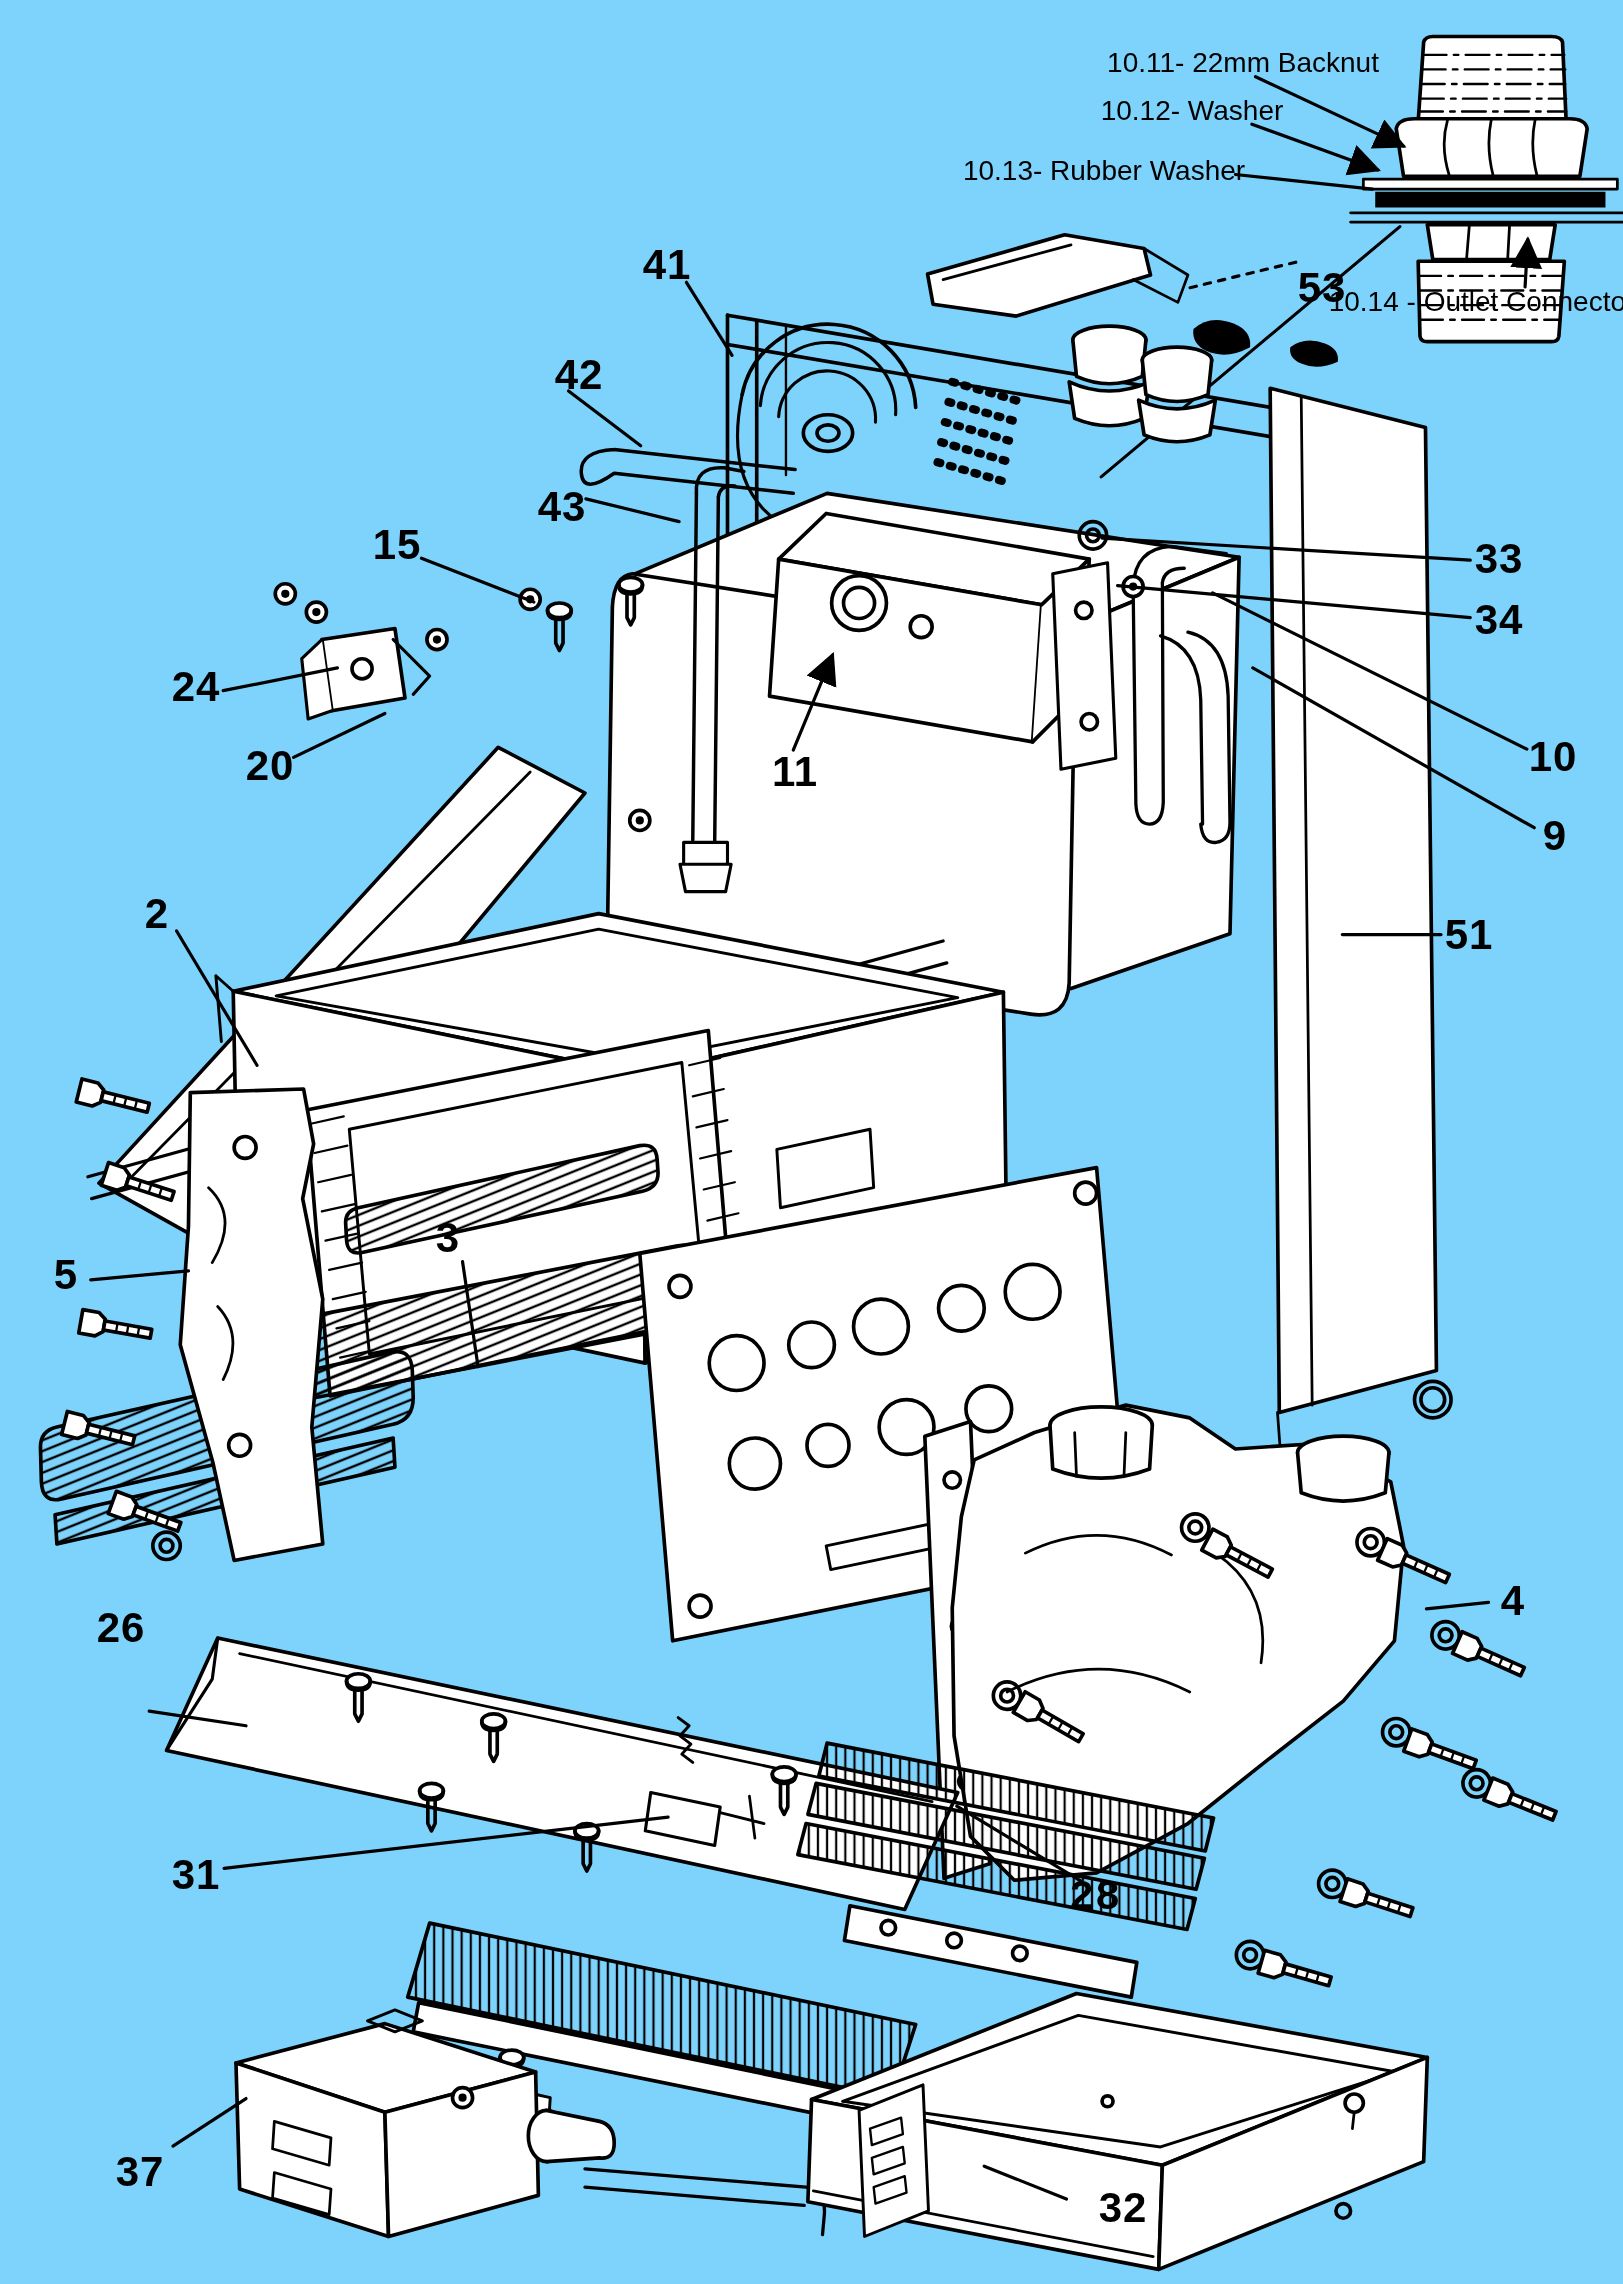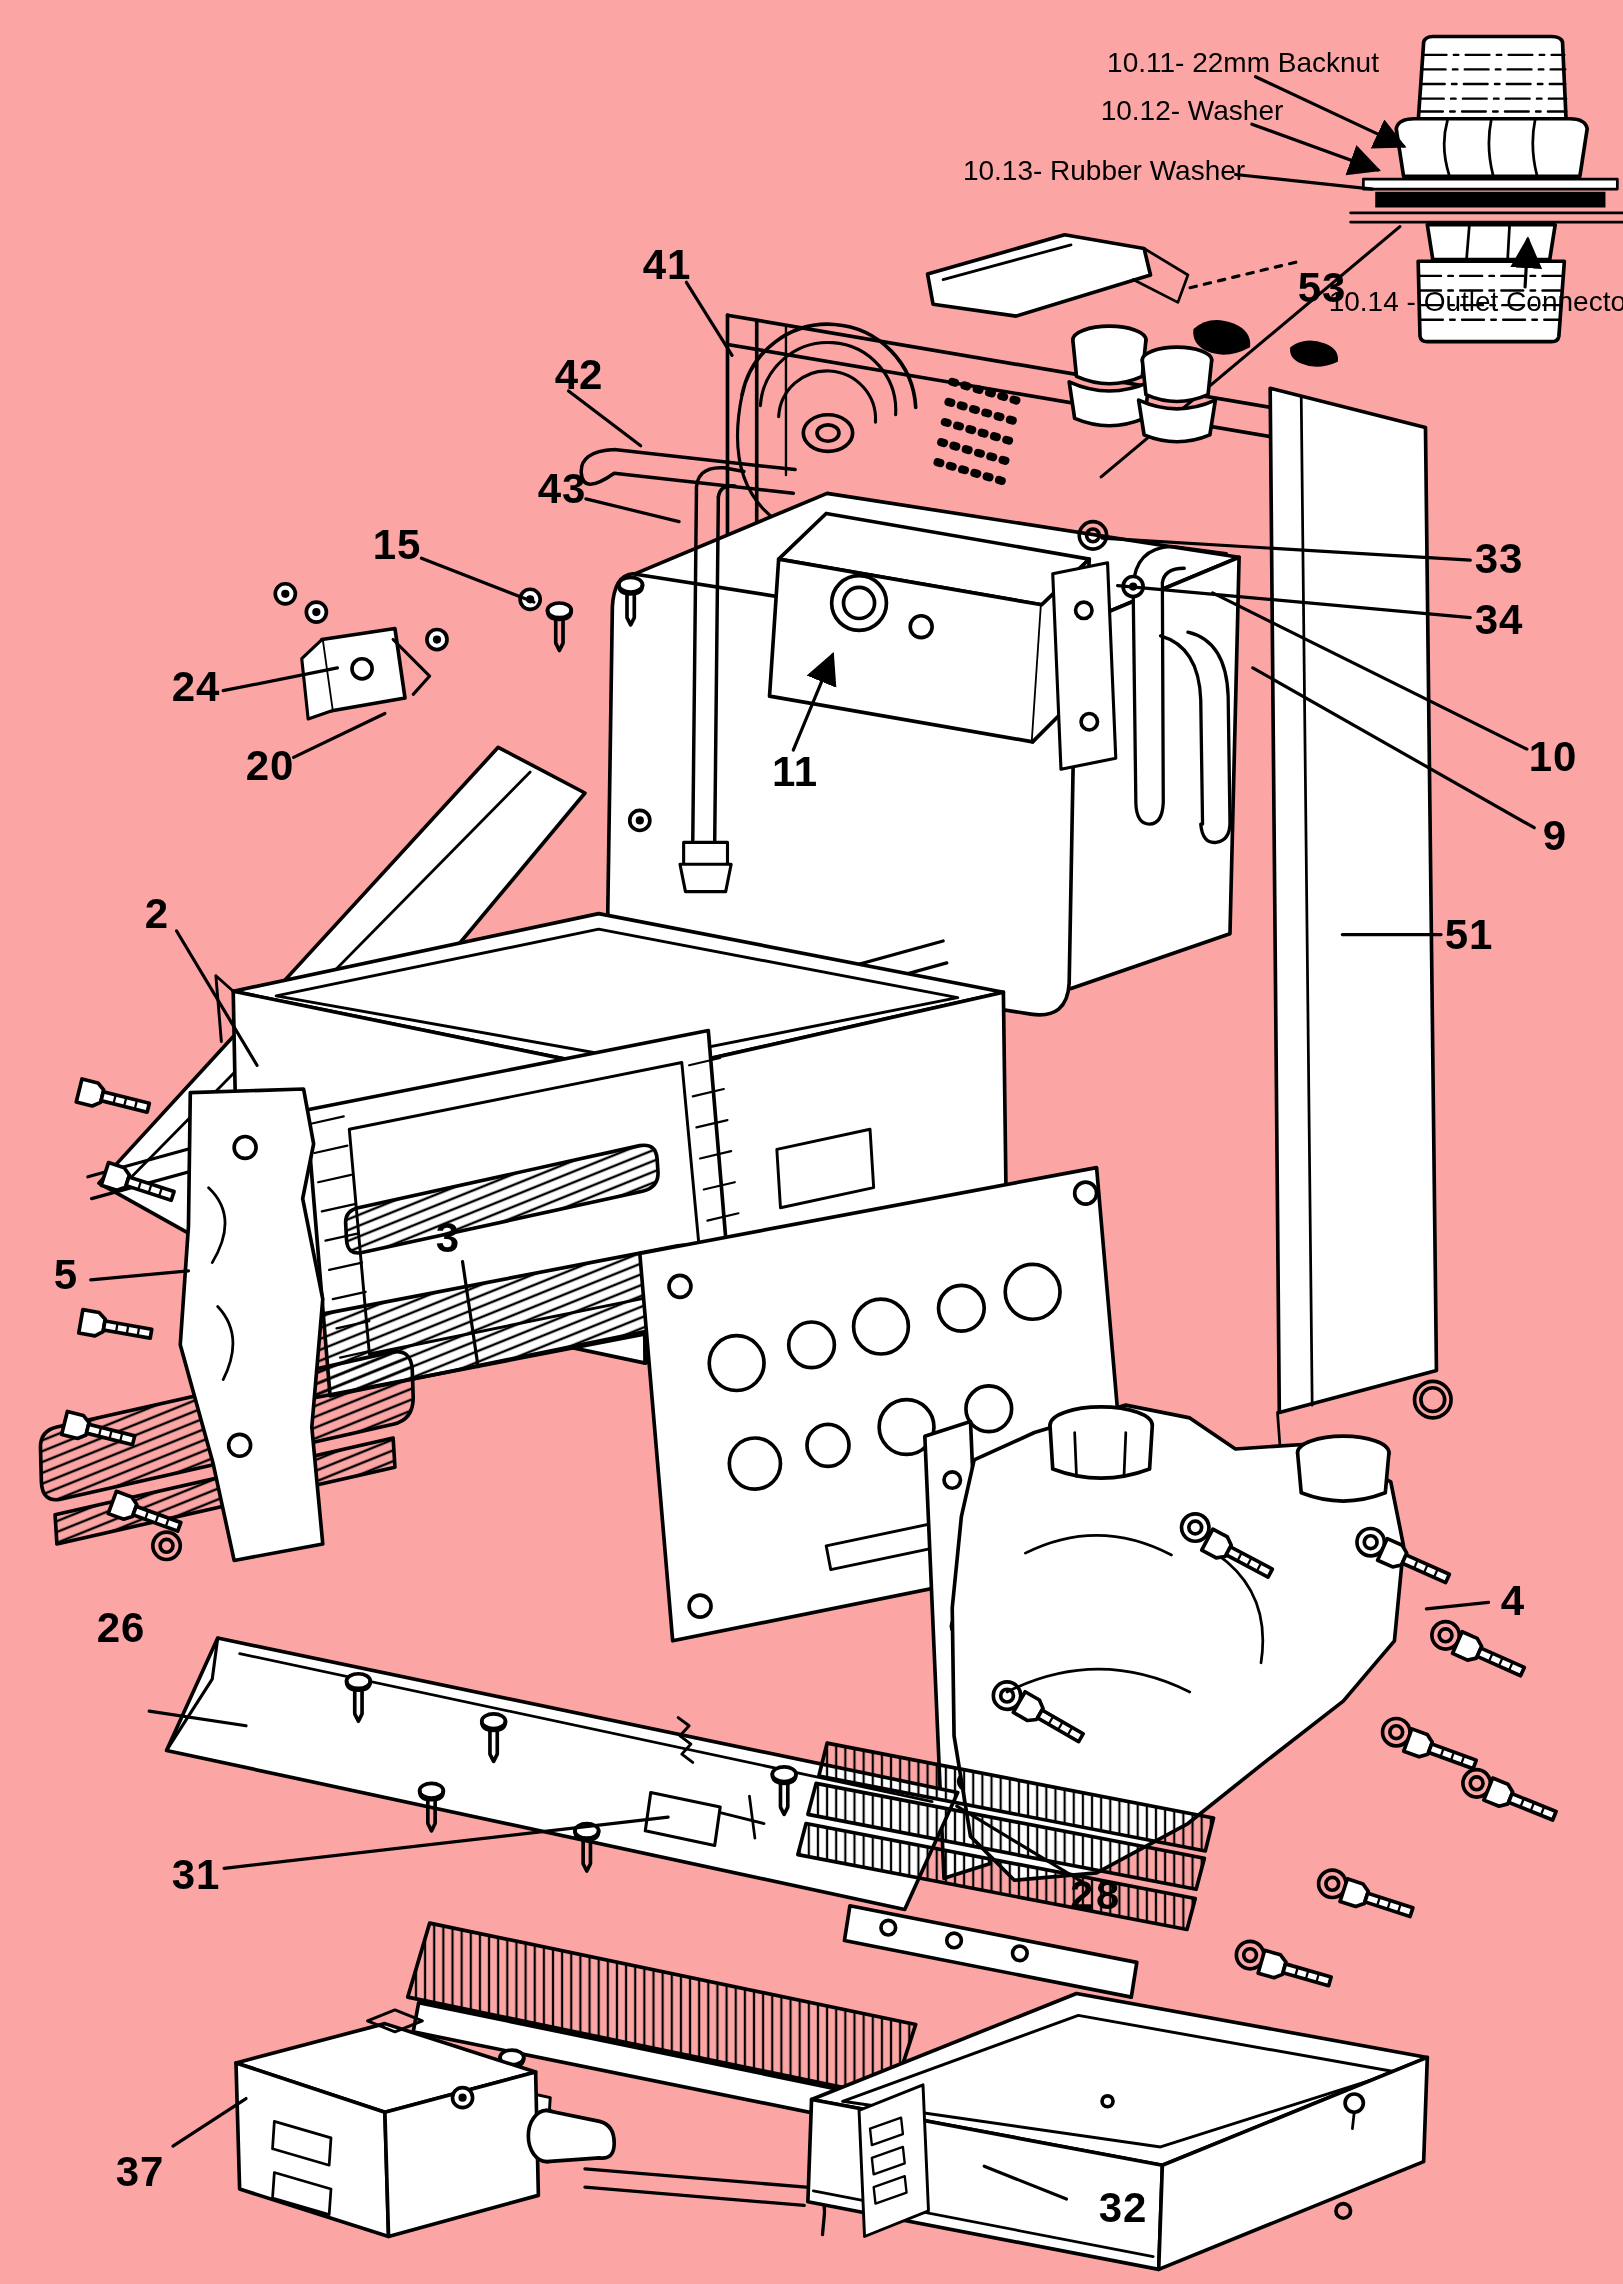--- a/index.html
+++ b/index.html
@@ -1,17 +1,17 @@
 <!DOCTYPE html>
 <html style="font-size:14.6px"><head>
 <meta charset="utf-8">
 <style>
   html,body{margin:0;padding:0;background:#888;}
   #stage{
-    position:relative;width:1624px;height:2284px;background:#fca5a5;
+    position:relative;width:1624px;height:2284px;background:#7dd3fc;
     font-family:"Liberation Sans", sans-serif;overflow:hidden;margin:0 auto;
   }
   #art{position:absolute;left:0;top:0;}
   #labels{position:absolute;left:0;top:0;width:100%;height:100%;pointer-events:none;}
   .callout{
     position:absolute;transform:translate(-50%,-50%);
     font-weight:bold;font-size:42px;color:#000;white-space:nowrap;letter-spacing:0.9px;
   }
   .inset-label{
     position:absolute;transform:translate(-50%,-50%);
@@ -348,21 +348,21 @@
   </svg>
 
   <div id="labels">
       <div class="inset-label" style="left: 1243px; top: 63px;">10.11- 22mm Backnut</div>
       <div class="inset-label" style="left: 1192px; top: 111px;">10.12- Washer</div>
       <div class="inset-label" style="left: 1104px; top: 171px;">10.13- Rubber Washer</div>
       <div class="inset-label" style="left: 1482px; top: 302px;">10.14 - Outlet Connector</div>
       <div class="callout" style="left: 1322px; top: 256px; margin-top: 32px;">53</div>
       <div class="callout" style="left: 667px; top: 265px;">41</div>
       <div class="callout" style="left: 548px; top: 375px; margin-left: 31px;">42</div>
-      <div class="callout" style="left: 562px; top: 489px;">43</div>
+      <div class="callout" style="left: 562px; top: 507px;">43</div>
       <div class="callout" style="left: 397px; top: 545px;">15</div>
       <div class="callout" style="left: 196px; top: 687px;">24</div>
       <div class="callout" style="left: 270px; top: 766px;">20</div>
       <div class="callout" style="left: 795px; top: 772px;">11</div>
       <div class="callout" style="left: 1499px; top: 559px;">33</div>
       <div class="callout" style="left: 1499px; top: 620px;">34</div>
       <div class="callout" style="left: 1553px; top: 757px;">10</div>
       <div class="callout" style="left: 1555px; top: 836px;">9</div>
       <div class="callout" style="left: 1469px; top: 935px;">51</div>
       <div class="callout" style="left: 157px; top: 914px;">2</div>

